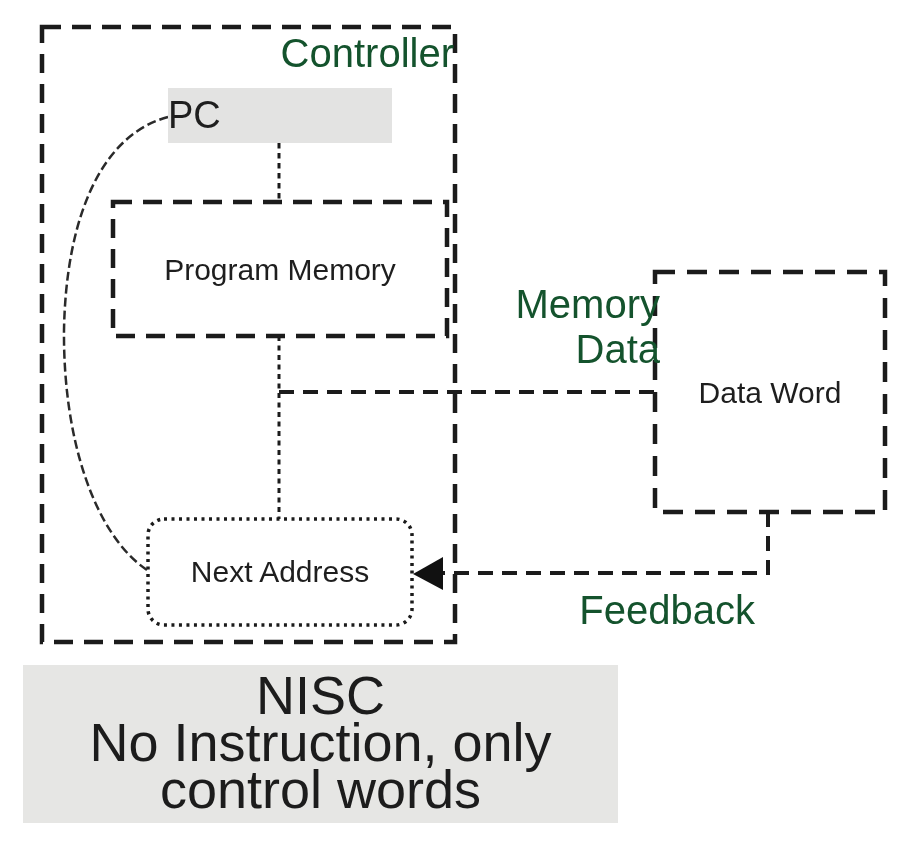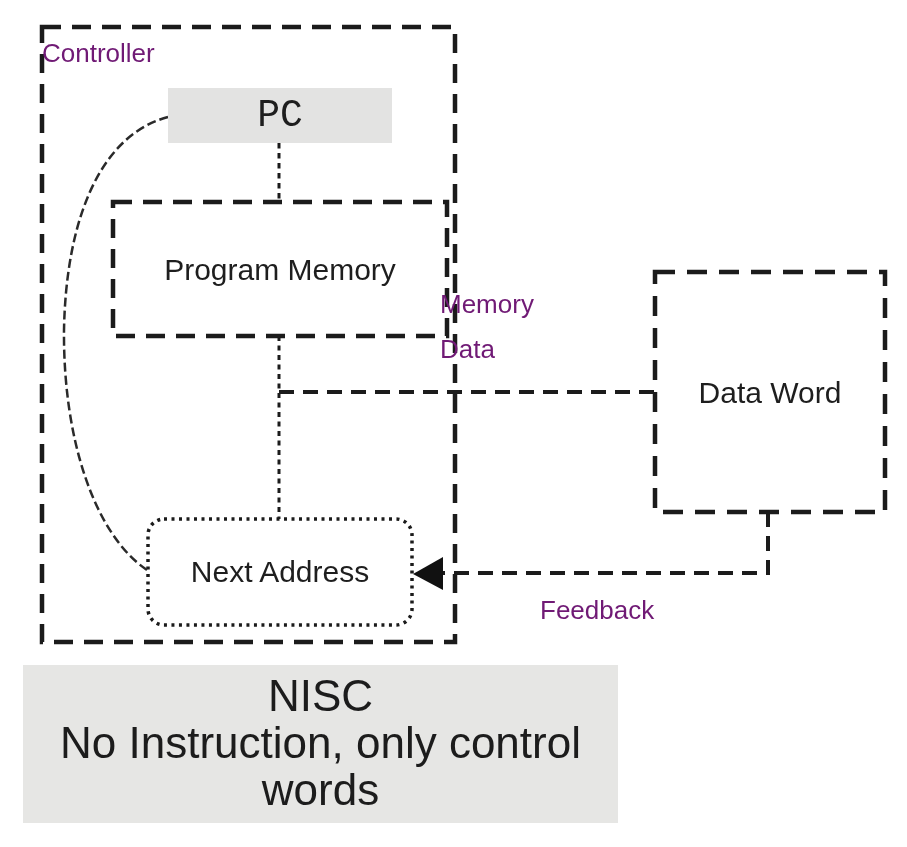--- a/index.html
+++ b/index.html
@@ -17,23 +17,23 @@
     overflow: hidden;
   }
   .lines {
     position: absolute;
     inset: 0;
     width: 907px;
     height: 847px;
   }
   .label {
     position: absolute;
-    text-align: left;
-    color: #701a75;
-    font-size: 26px;
+    text-align: right;
+    color: #14532d;
+    font-size: 40px;
     line-height: 45px;
     white-space: nowrap;
   }
   .box-label {
     position: absolute;
     display: flex;
     flex-direction: column;
     align-items: center;
     justify-content: center;
     text-align: center;
@@ -44,24 +44,22 @@
   }
   .pc-box {
     position: absolute;
     left: 168px;
     top: 88px;
     width: 224px;
     height: 55px;
     background: #e3e3e2;
     display: flex;
     align-items: center;
-    justify-content: center;
     font-size: 38px;
     color: #1e1e1e;
-    font-family: Liberation Mono, monospace;
   }
   .controller-title {
     left: 42px;
     top: 31px;
     width: 412px;
   }
   .program-memory-label {
     left: 113px;
     top: 202px;
     width: 334px;
@@ -90,21 +88,21 @@
     width: 215px;
   }
   .caption-box {
     position: absolute;
     left: 23px;
     top: 665px;
     width: 595px;
     height: 158px;
     background: #e6e6e4;
     text-align: center;
-    font-size: 44px;
+    font-size: 54px;
     line-height: 47px;
     color: #1c1c1c;
     padding-top: 7px;
     box-sizing: border-box;
   }
 </style>
 </head>
 <body>
 
 <div class="stage">

